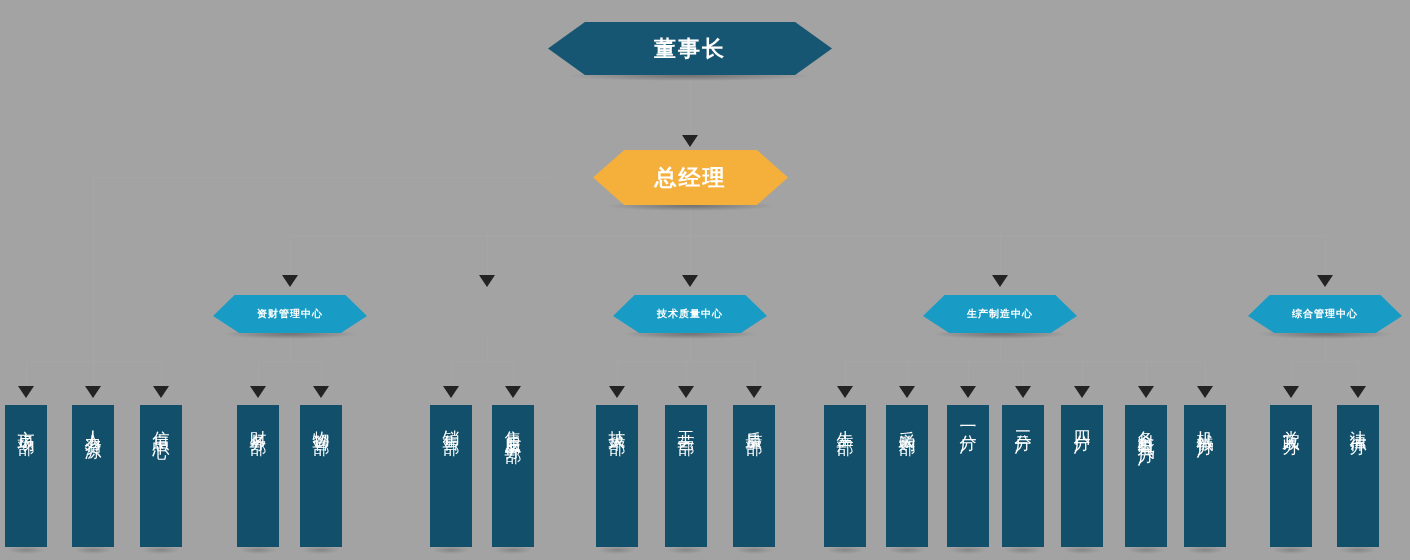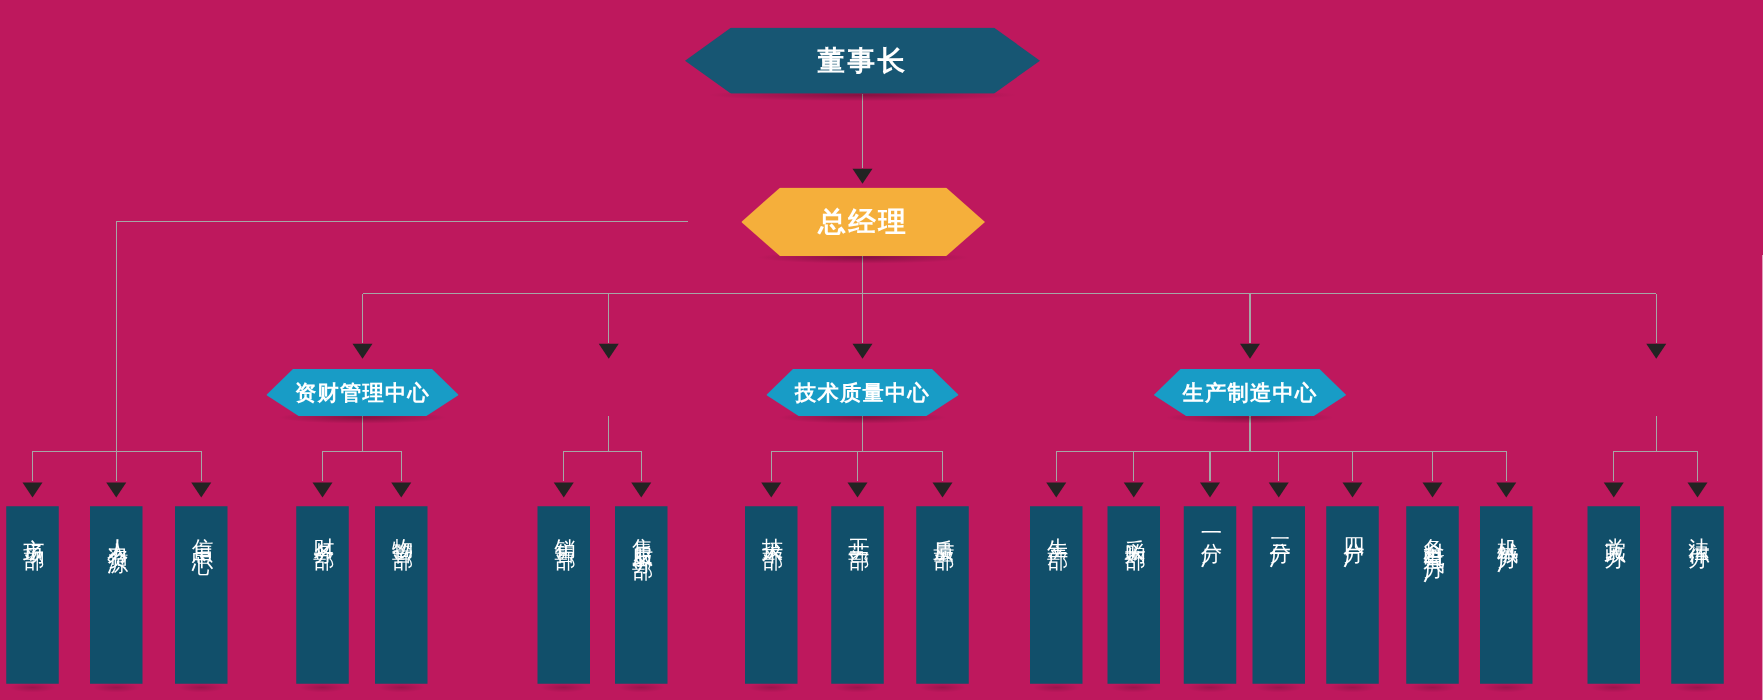--- a/index.html
+++ b/index.html
@@ -1,33 +1,33 @@
 <!DOCTYPE html>
 <html style="--level1: #175673; --level2: #F5AF3B; --level3: #189CC6; --department: #114F6A; --line: #A6A6A6; --arrow: #232323; --text: #FFFFFF;"><head>
 <meta charset="utf-8">
 <style>
   :root{
     --level1:#175673; --level2:#F5AF3B; --level3:#189CC6;
     --department:#114F6A; --line:#A6A6A6; --arrow:#232323; --text:#FFFFFF;
   }
   html,body{margin:0;padding:0;background:#fff;}
   body{font-family:"DejaVu Sans",sans-serif;}
-  .canvas{position:relative;width:1410px;height:560px;background:#be185d;overflow:hidden;}
+  .canvas{position:relative;width:1410px;height:560px;background:#a3a3a3;overflow:hidden;font-family:Liberation Serif, serif;}
   .wires{position:absolute;left:0;top:0;width:1410px;height:560px;}
   .wires line{stroke:var(--line);stroke-width:1;shape-rendering:crispEdges;}
   .wires polygon{fill:var(--arrow);}
 
   .banner{position:absolute;}
   .hex{position:absolute;inset:0;display:flex;align-items:center;justify-content:center;
        color:var(--text);font-weight:bold;letter-spacing:2px;}
   .lvl1 .hex{background:var(--level1);font-size:22px;
        clip-path:polygon(0% 50%,13% 0%,87% 0%,100% 50%,87% 100%,13% 100%);}
   .lvl2 .hex{background:var(--level2);font-size:22px;
        clip-path:polygon(0% 50%,16% 0%,84% 0%,100% 50%,84% 100%,16% 100%);}
-  .lvl3 .hex{background:var(--level3);font-size:17px;letter-spacing:1px;
+  .lvl3 .hex{background:var(--level3);font-size:10px;letter-spacing:1px;
        clip-path:polygon(0% 55%,14% 0%,86% 0%,100% 55%,83% 100%,17% 100%);}
   .banner-shadow{position:absolute;left:6%;right:6%;bottom:-6px;height:10px;
        background:radial-gradient(ellipse at center,rgba(0,0,0,.30),rgba(0,0,0,0) 70%);}
 
   .dept{position:absolute;top:405px;width:42px;height:142px;}
   .dept-fill{position:absolute;inset:0;background:var(--department);
        display:flex;justify-content:center;align-items:flex-start;}
   .dept-fill span{writing-mode:vertical-rl;text-orientation:upright;line-height:1;
        color:var(--text);font-size:17px;letter-spacing:4px;padding-top:12px;}
   .dept-shadow{position:absolute;left:2px;right:2px;bottom:-7px;height:8px;
@@ -142,20 +142,26 @@
     <div class="hex">
         <span>生产制造中心</span>
       </div>
   </div>
   <div class="banner lvl3" style="left:613px;top:295px;width:154px;height:38px">
     <div class="banner-shadow"></div>
     <div class="hex">
         <span>技术质量中心</span>
       </div>
   </div>
+  <div class="banner lvl3" style="left:1248px;top:295px;width:154px;height:38px">
+    <div class="banner-shadow"></div>
+    <div class="hex">
+        <span>综合管理中心</span>
+      </div>
+  </div>
 
   <div class="dept" style="left:5px">
     <div class="dept-shadow"></div>
     <div class="dept-fill">
         <span>市场部</span>
       </div>
   </div>
   <div class="dept" style="left:72px">
     <div class="dept-shadow"></div>
     <div class="dept-fill">

